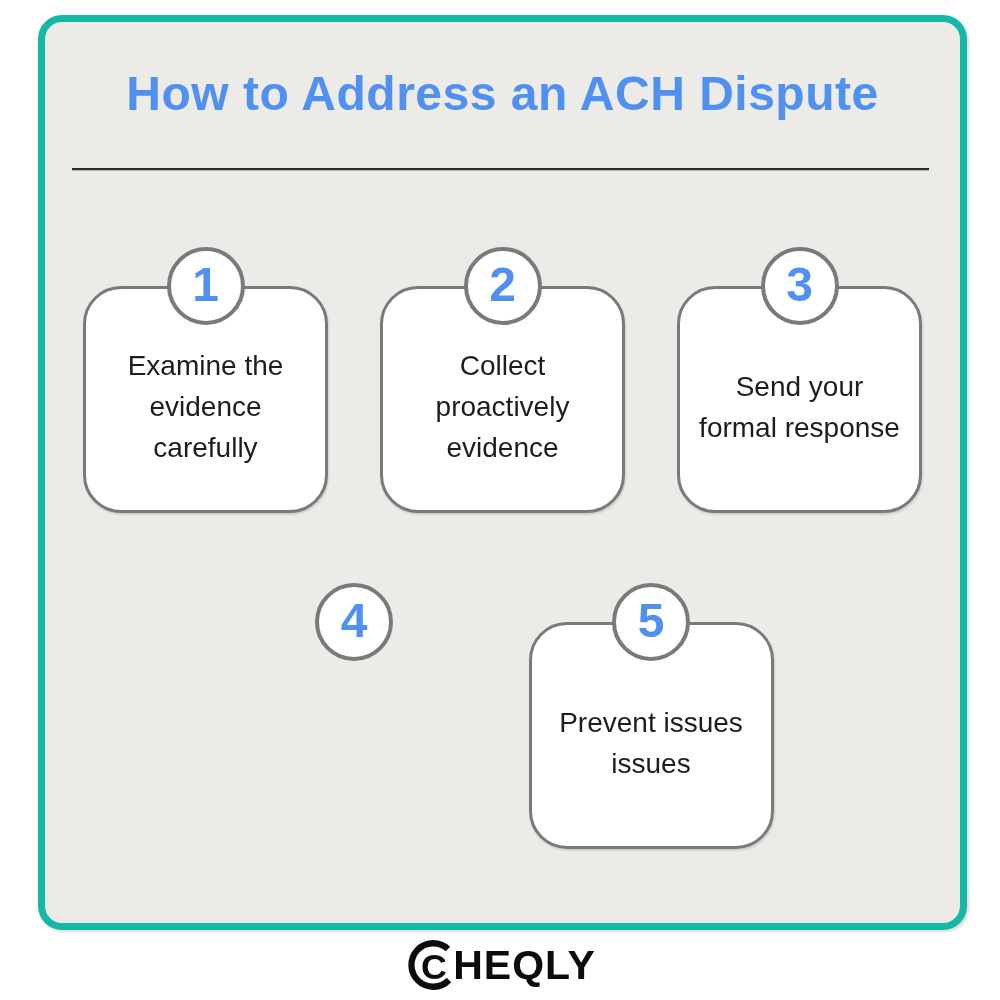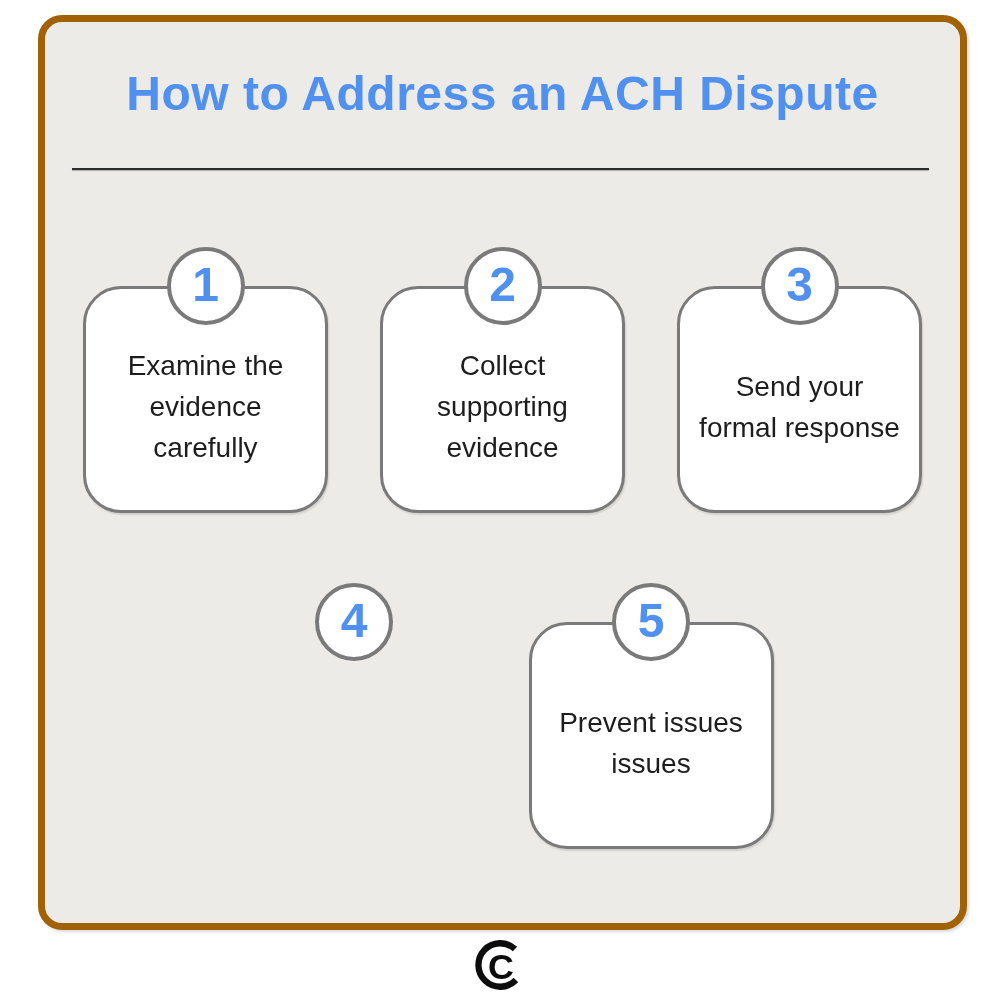--- a/index.html
+++ b/index.html
@@ -16,21 +16,21 @@
     overflow: hidden;
   }
   .frame {
     position: absolute;
     left: 38px;
     top: 15px;
     width: 929px;
     height: 915px;
     box-sizing: border-box;
     background: #ECEBE8;
-    border: 7px solid #a16207;
+    border: 7px solid #14b8a6;
     border-radius: 24px;
     box-shadow: 2px 2px 3px rgba(0,0,0,0.15);
   }
   .title {
     position: absolute;
     top: 44px;
     left: 0;
     right: 0;
     text-align: center;
     font-size: 48px;
@@ -139,21 +139,21 @@
         <div class="card">
           <div class="step-label">Examine the
 evidence
 carefully</div>
         </div>
       </div>
       <div class="step">
         <div class="badge">2</div>
         <div class="card">
           <div class="step-label">Collect
-supporting
+proactively
 evidence</div>
         </div>
       </div>
       <div class="step">
         <div class="badge">3</div>
         <div class="card">
           <div class="step-label">Send your
 formal response</div>
         </div>
       </div>
@@ -172,15 +172,16 @@
       </div>
     </div>
 
   </div>
 
   <div class="logo">
     <svg class="logo-icon" width="58" height="58" viewBox="0 0 60 60" aria-hidden="true">
       <path d="M 45.5 13.5 A 22.5 22.5 0 1 0 46.5 45.5" fill="none" stroke="#0C0C0C" stroke-width="6.5" stroke-linecap="butt"></path>
       <text x="31" y="32" text-anchor="middle" dominant-baseline="central" font-family="Liberation Sans, sans-serif" font-size="37" font-weight="700" fill="#0C0C0C">C</text>
     </svg>
+    <span class="logo-rest">HEQLY</span>
   </div>
 
 </div>
 
 </body></html>

